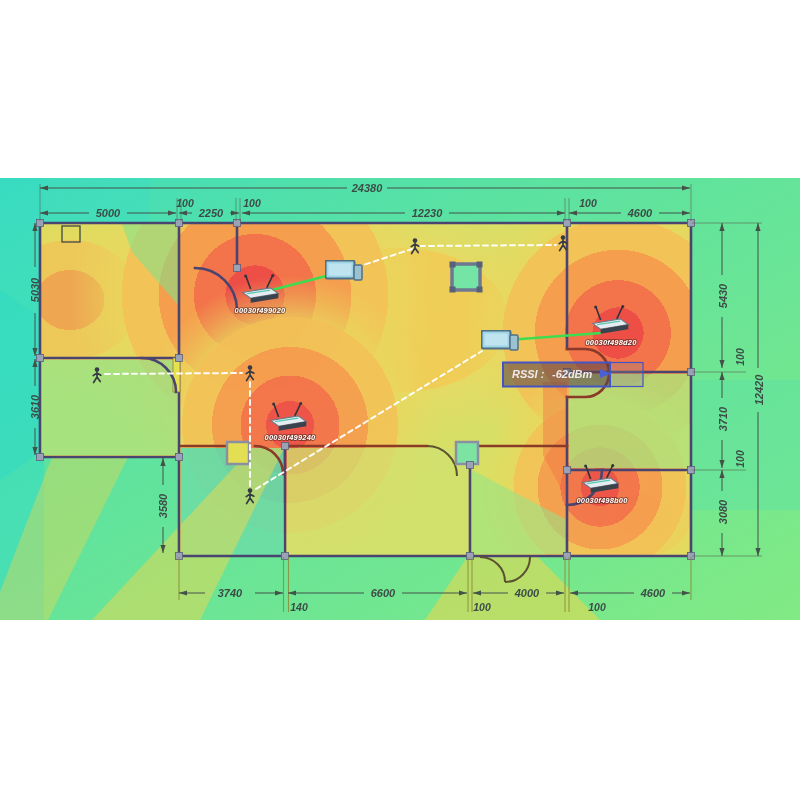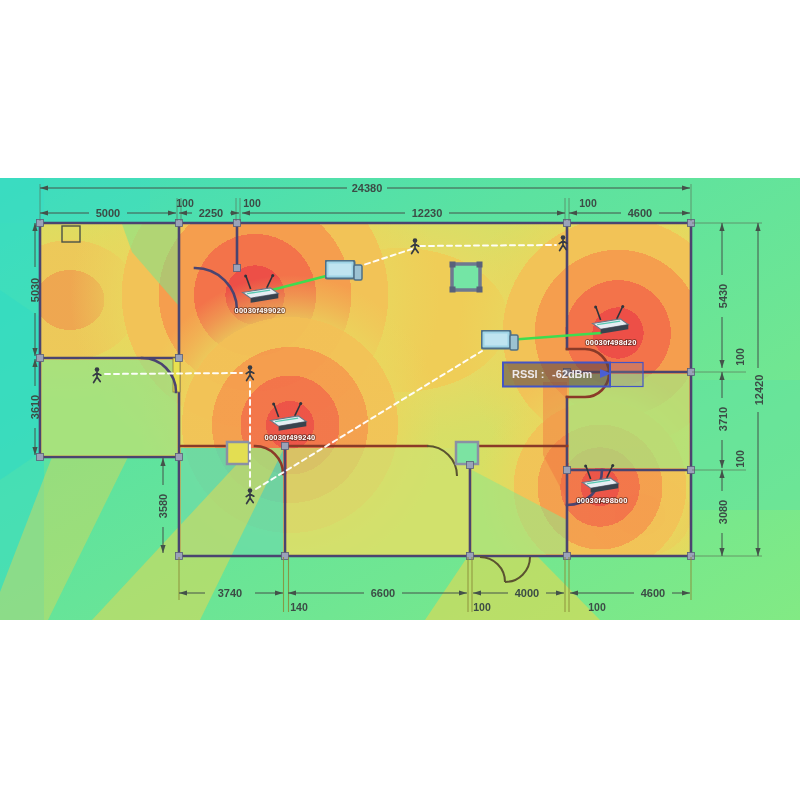--- a/index.html
+++ b/index.html
@@ -1,17 +1,17 @@
 <!DOCTYPE html>
 <html><head>
 <meta charset="utf-8">
 <style>
   html,body{margin:0;padding:0;background:#ffffff;}
   .stage{position:relative;width:800px;height:800px;background:#ffffff;overflow:hidden;
-         font-family:"Liberation Sans", sans-serif;}
+         font-family:"Liberation Sans", sans-serif;font-style:italic;}
   svg{position:absolute;left:0;top:0;}
   text.dim{fill:#3c4c46;font-size:11px;font-weight:bold;font-family:"Liberation Sans",sans-serif;}
   text.dim-small{fill:#3c4c46;font-size:10.5px;font-weight:bold;font-family:"Liberation Sans",sans-serif;}
   text.aplabel{fill:#ffffff;font-size:7.5px;font-weight:bold;letter-spacing:.2px;
                paint-order:stroke;stroke:rgba(70,35,25,.55);stroke-width:2px;
                font-family:"Liberation Sans",sans-serif;}
   text.tip{fill:#eeeaec;font-size:11px;font-weight:bold;font-family:"Liberation Sans",sans-serif;}
   .wall{stroke:#4a4470;stroke-width:2.6;fill:none;stroke-linecap:square;}
   .wallhot{stroke:#8a3a28;stroke-width:2.6;fill:none;stroke-linecap:square;}
   .wallolive{stroke:#5a5230;stroke-width:2;fill:none;}

